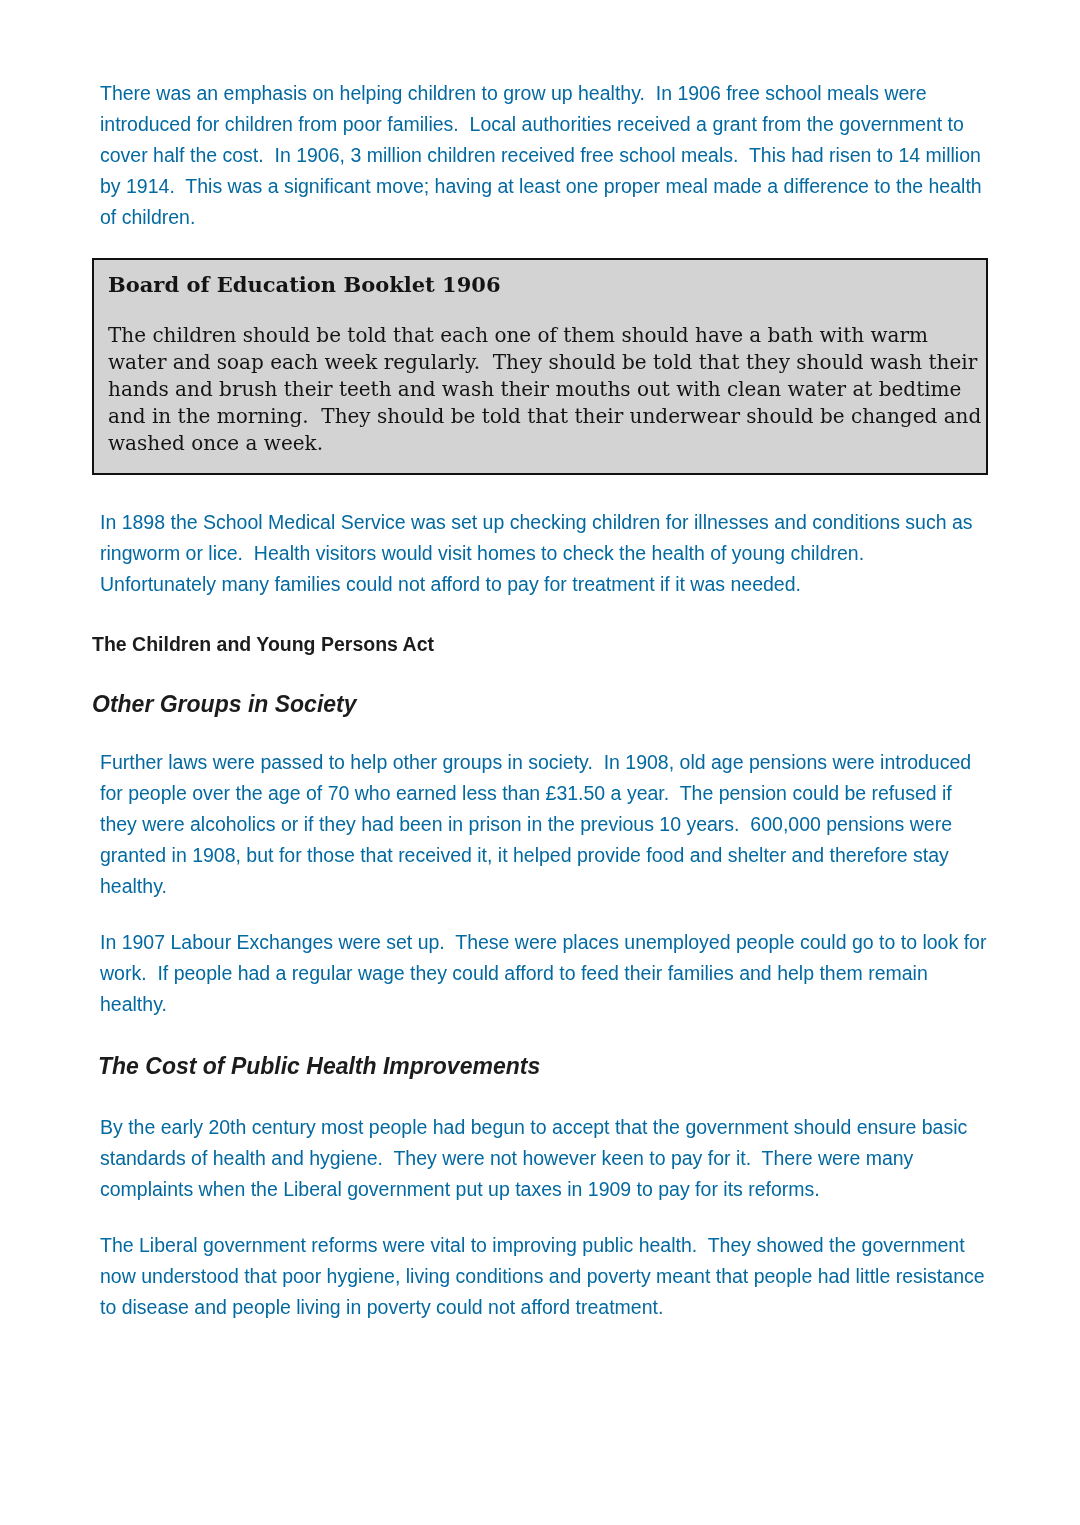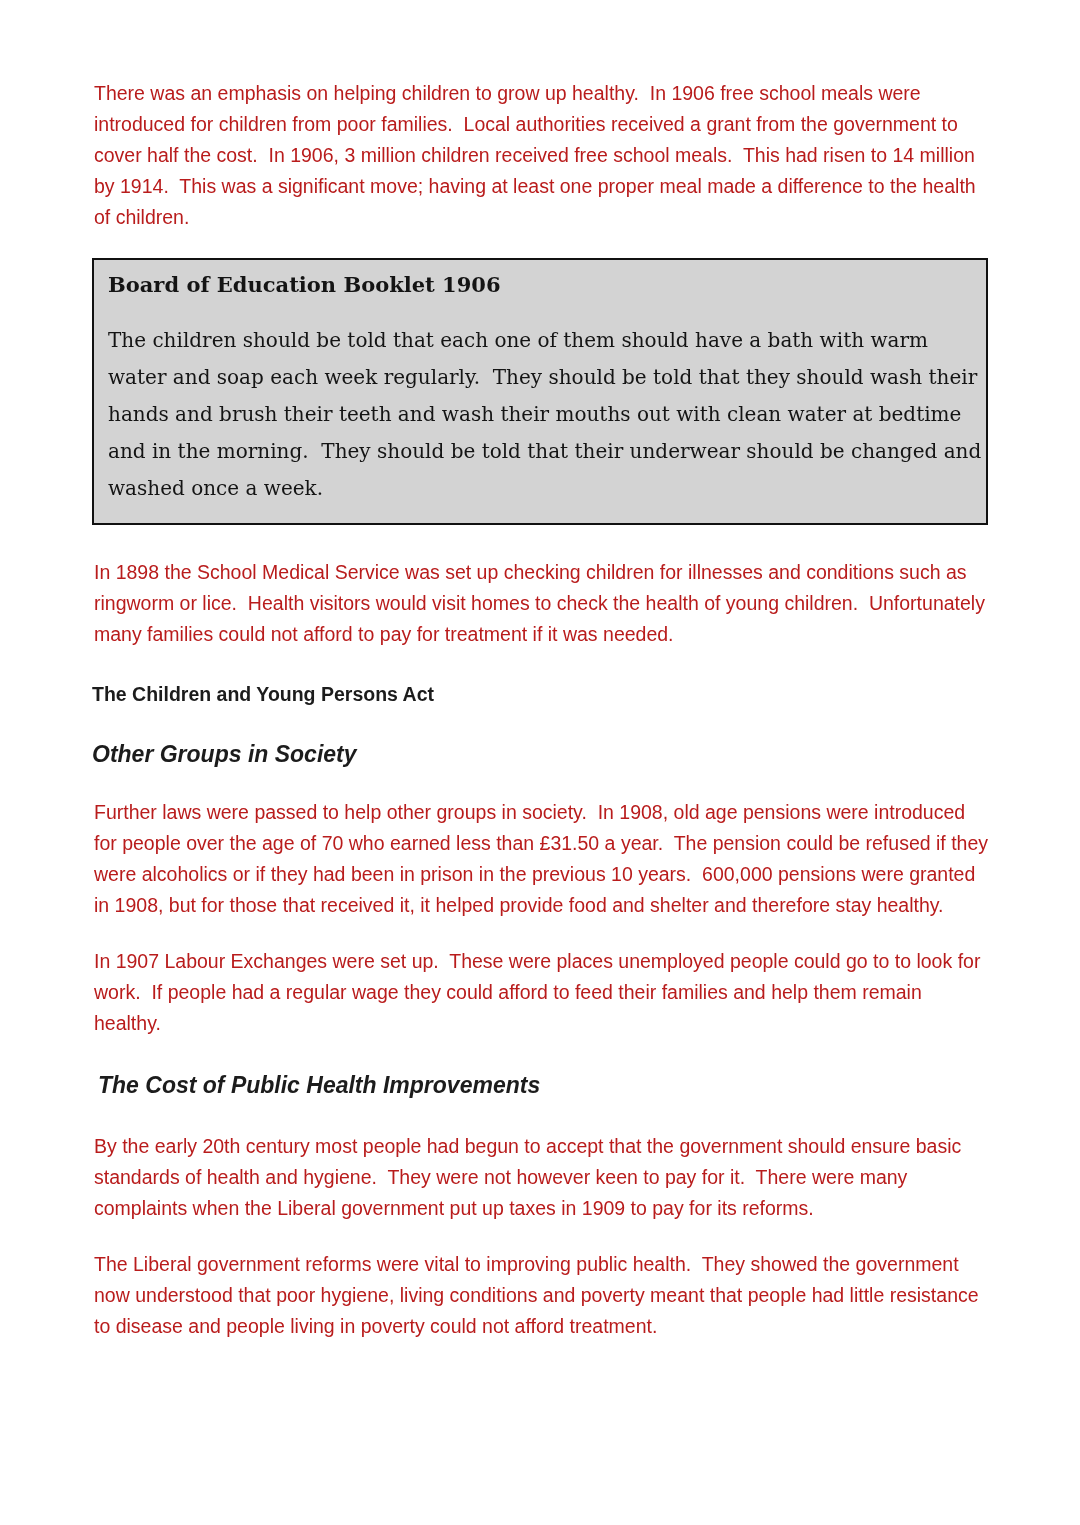--- a/index.html
+++ b/index.html
@@ -21,41 +21,41 @@
     left: 92px;
     top: 0;
     width: 896px;
     padding-top: 78px;
     box-sizing: border-box;
   }
   .para {
     font-size: 19.5px;
     line-height: 31px;
     white-space: pre-wrap;
-    margin: 0 0 25px 2px;
-    color: #b91c1c;
+    margin: 0 0 25px 8px;
+    color: #0369a1;
   }
   .para.tight { margin-bottom: 0; }
   .booklet-box {
     border: 2px solid #111111;
     background: #d3d3d3;
     margin: 24px 0 32px 0;
     padding: 10px 2px 16px 14px;
     font-family: "DejaVu Serif", "Liberation Serif", serif;
     color: #141414;
   }
   .booklet-title {
     font-weight: bold;
     font-size: 21px;
     line-height: 30px;
     margin-bottom: 22px;
   }
   .booklet-body {
     font-size: 20px;
-    line-height: 37px;
+    line-height: 27px;
     white-space: pre-wrap;
   }
   .subheading {
     font-weight: bold;
     font-size: 19.5px;
     line-height: 31px;
     margin: 29px 0 0 0;
   }
   .section-heading {
     font-weight: bold;

